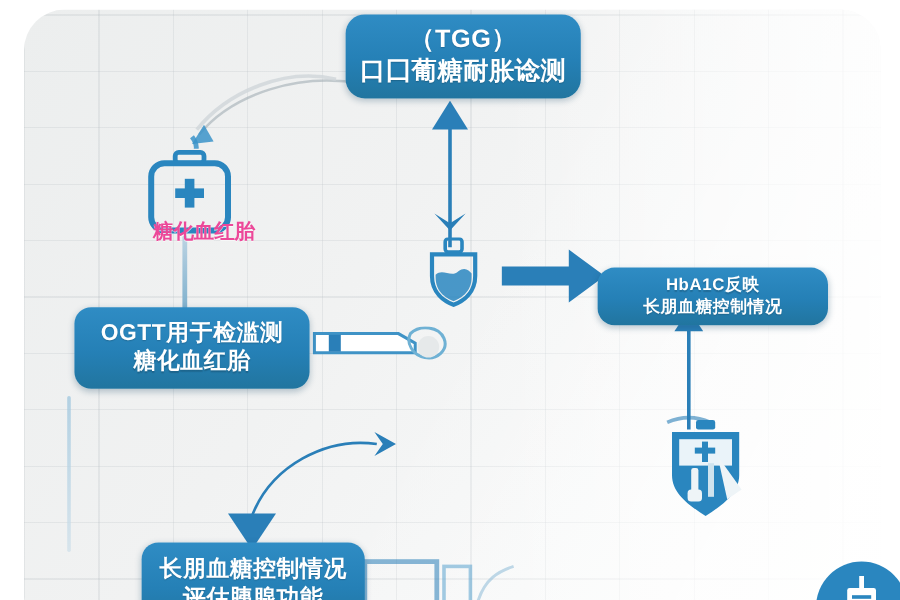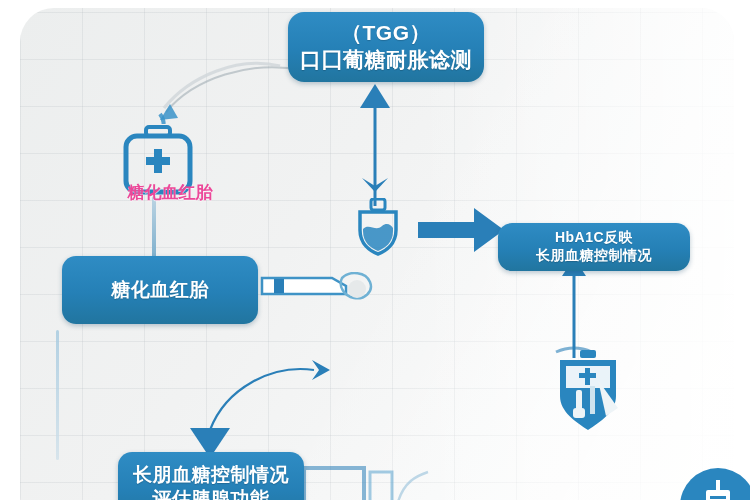--- a/index.html
+++ b/index.html
@@ -167,20 +167,21 @@
   <div class="box" id="box-ogtt-title">
     <span class="ln">（TGG）</span>
     <span class="ln">口囗葡糖耐胀谂测</span>
   </div>
 
   <div class="caption" id="caption-hba1c">
     <span class="ln">糖化血红胎</span>
   </div>
 
   <div class="box" id="box-ogtt-purpose">
+    <span class="ln">OGTT用于检滥测</span>
     <span class="ln">糖化血红胎</span>
   </div>
 
   <div class="box" id="box-hba1c-meaning">
     <span class="ln">HbA1C反映</span>
     <span class="ln">长朋血糖控制情况</span>
   </div>
 
   <div class="box" id="box-insulin-release">
     <span class="ln">长朋血糖控制情况</span>

